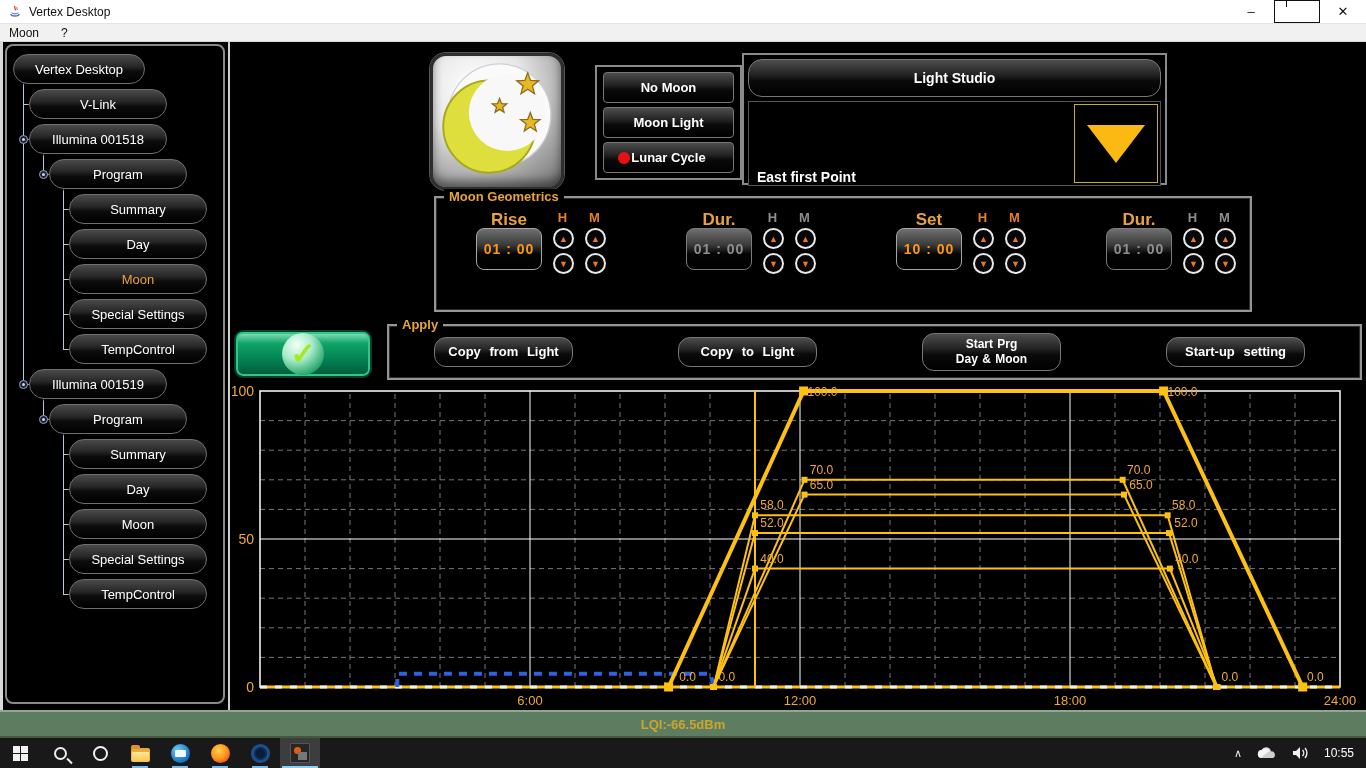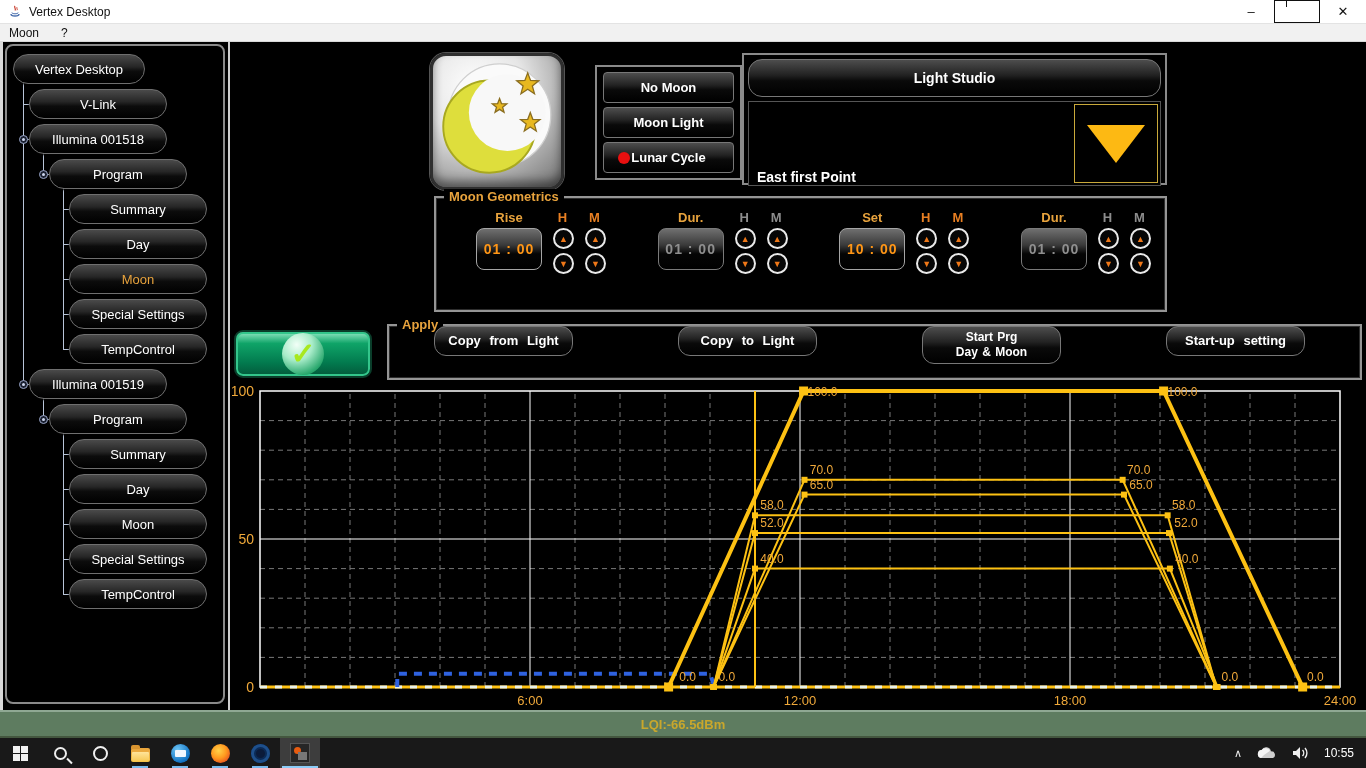--- a/index.html
+++ b/index.html
@@ -73,26 +73,26 @@
   .ls-selected { color:#fff; font-weight:bold; font-size:14px; padding-left:8px; }
   .ls-dd { position:absolute; right:2px; top:2px; bottom:2px; width:84px; border:1px solid #c9a93a;
     background:#000; display:flex; align-items:center; justify-content:center; cursor:pointer; }
   .dd-arrow { width:0; height:0; border-left:29px solid transparent; border-right:29px solid transparent;
     border-top:38px solid #fdb913; }
 
   
   .fieldset { position:absolute; border:2px solid #959595; box-shadow:inset 0 0 0 1px #2e2e2e; }
   .fieldset > .legend { position:absolute; left:8px; top:-9px; background:#000; padding:0 5px;
     color:#e8a33d; font-weight:bold; font-size:13px; }
-  .geo { left:202px; top:154px; width:733px; height:116px; }
+  .geo { left:202px; top:154px; width:818px; height:116px; }
   .geo-groups { position:absolute; left:40px; right:14px; top:12px; display:flex;
     justify-content:space-between; }
   .geo-unit { display:flex; gap:9px; }
   .geo-col { display:flex; flex-direction:column; align-items:center; }
-  .geo-label { height:18px; font-size:13px; font-weight:bold; color:#e8a33d; }
+  .geo-label { height:18px; font-size:17px; font-weight:bold; color:#e8a33d; }
   .geo-label.dim, .hm-label.dim { color:#8d8d8d; }
   .hm-label { height:18px; font-size:13px; font-weight:bold; color:#e87f22; }
   .time-box { width:66px; height:42px; border-radius:8px; text-align:center; line-height:40px;
     font-size:14px; font-weight:bold; letter-spacing:1px; border:1px solid #a5a5a5;
     background:linear-gradient(180deg,#6f6f6f 0%,#3a3a3a 40%,#050505 62%,#000 100%); }
   .time-box.on { color:#ff9616; }
   .time-box.off { color:#8f8f8f; border-color:#7a7a7a; }
   .spin-col { display:flex; flex-direction:column; gap:4px; margin-left:2px; }
   .spin-btn { width:21px; height:21px; border-radius:50%; border:2px solid #e9e9e9; background:#060606;
     color:#f07818; font-size:9px; line-height:16px; text-align:center; cursor:pointer; padding:0;}
@@ -103,21 +103,21 @@
   .confirm-btn { position:absolute; left:2px; top:288px; width:138px; height:48px; border-radius:9px;
     background:linear-gradient(180deg,#8fe8c2 0%,#0fa468 26%,#027a4e 70%,#03583a 100%);
     border:2px solid #0a3d2a; box-shadow:inset 0 0 0 2px #33c68b; cursor:pointer; }
   .confirm-sphere { position:absolute; left:50%; top:50%; transform:translate(-50%,-50%);
     width:42px; height:42px; border-radius:50%;
     background:radial-gradient(circle at 35% 28%, #f2fff7 0%, #a8ecc9 38%, #2aa86e 75%, #0c7a4a 100%);
     display:flex; align-items:center; justify-content:center;
     color:#a8e81e; font-size:30px; font-weight:bold; line-height:1; }
   .apply-fs { left:155px; top:282px; width:975px; height:56px; }
   .apply-buttons { position:absolute; left:45px; right:55px; top:0; bottom:0; display:flex;
-    align-items:flex-start; justify-content:space-between; }
+    align-items:center; justify-content:space-between; }
   .apply-buttons .dark-btn { min-width:139px; height:30px; border-radius:12px;
     word-spacing:5px; flex-direction:column; line-height:1.25; }
   .apply-buttons .dark-btn.twoline { height:38px; font-size:12px; word-spacing:1px; }
 
   
   .chart { position:absolute; left:0; top:340px; width:1128px; height:328px; }
 
   
   .statusbar { position:absolute; left:0; top:710px; width:1366px; height:28px; background:#5e7c60;
     border-top:2px solid #8fa893; border-bottom:2px solid #44573f;

